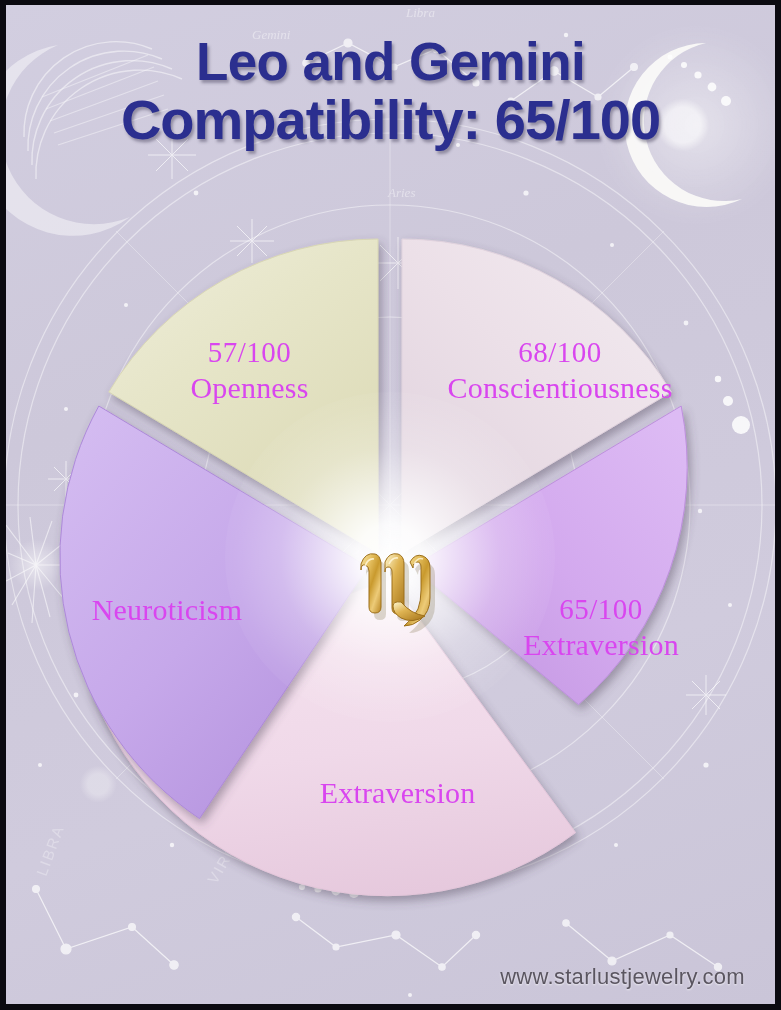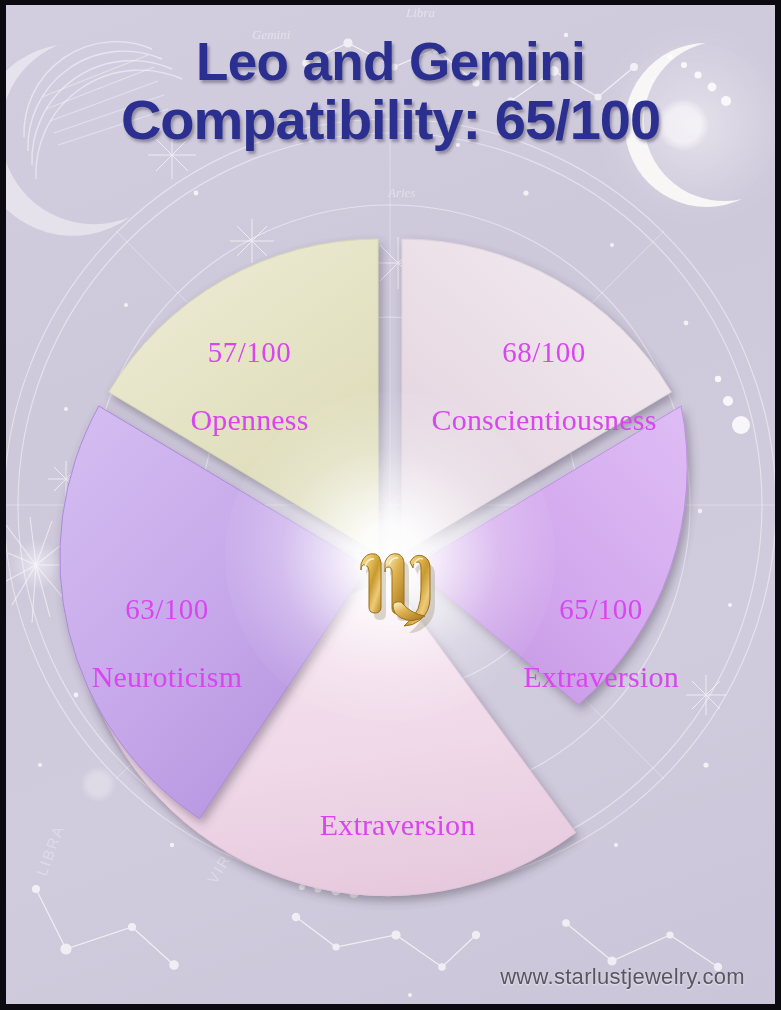--- a/index.html
+++ b/index.html
@@ -73,24 +73,24 @@
   .slice-label {
     position:absolute;
     z-index:30;
     text-align:center;
     color:#d946ef;
     font-family:"Liberation Serif","DejaVu Serif",serif;
     line-height:1.22;
     white-space:nowrap;
   }
   .slice-label .val  { display:block; font-size:29px; letter-spacing:0.5px; }
-  .slice-label .name { display:block; font-size:30px; letter-spacing:0.2px;margin-top:32px; }
+  .slice-label .name { display:block; font-size:30px; letter-spacing:0.2px; }
 
   #lbl-openness          { left:112px; top:335px; width:275px; }
-  #lbl-conscientiousness { left:384px; top:335px; width:320px; }
+  #lbl-conscientiousness { left:400px; top:335px; width:320px; }
   #lbl-extraversion      { left:470px; top:592px; width:262px; }
   #lbl-neuroticism       { left:42px;  top:592px; width:250px; }
   #lbl-agreeableness     { left:240px; top:775px; width:315px; }
 
   
   #emblem {
     position:absolute;
     left:349px; top:538px;
     width:100px; height:110px;
     z-index:34;
@@ -357,21 +357,20 @@
   <div class="slice-label" id="lbl-extraversion">
     <span class="val">65/100</span>
     <span class="name">Extraversion</span>
   </div>
 
   <div class="slice-label" id="lbl-agreeableness">
     <span class="name">Extraversion</span>
   </div>
 
   <div class="slice-label" id="lbl-neuroticism">
-    <span class="val">63/100</span>
     <span class="name">Neuroticism</span>
   </div>
 
   <div id="emblem">
     <svg viewBox="0 0 100 110">
       <defs>
         <linearGradient id="goldA" x1="0%" y1="0%" x2="100%" y2="100%">
           <stop offset="0%" stop-color="#f6e3a3"></stop>
           <stop offset="28%" stop-color="#e7c264"></stop>
           <stop offset="52%" stop-color="#c99a2e"></stop>

